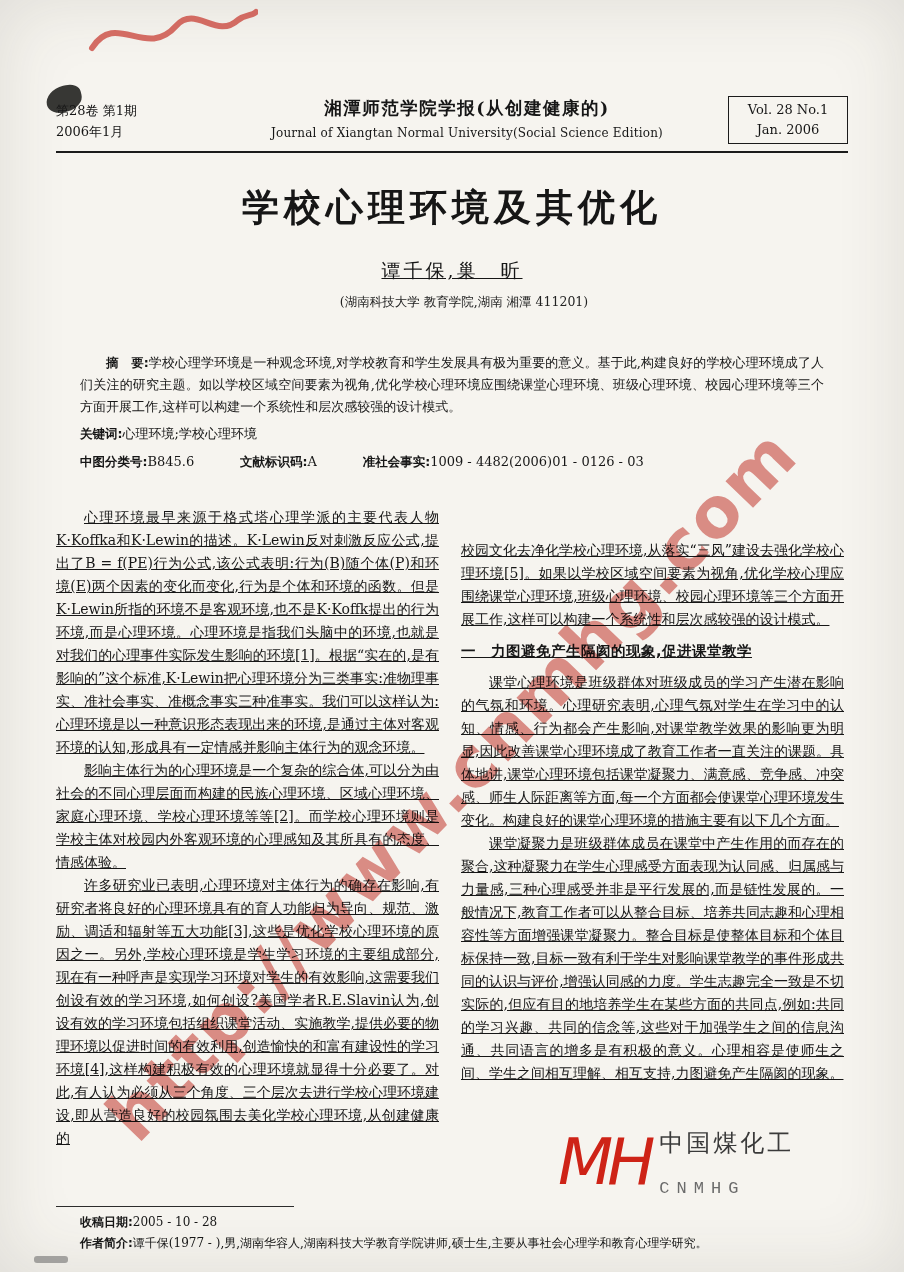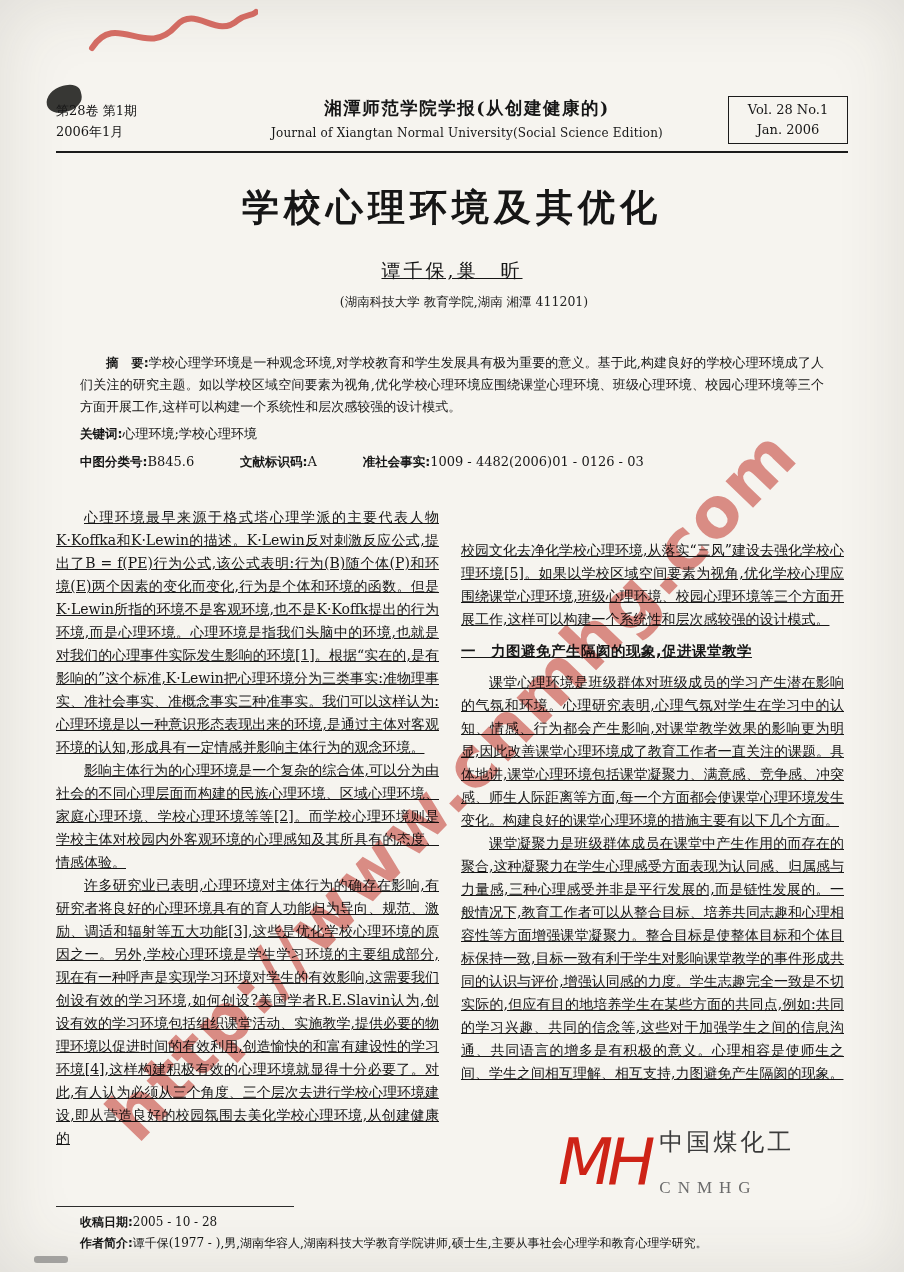--- a/index.html
+++ b/index.html
@@ -117,21 +117,21 @@
   }
   .logo-mark {
     font-family: "DejaVu Sans", sans-serif; font-weight: 400; font-style: italic;
     font-size: 64px; line-height: 1; color: #ce2317; letter-spacing: -6px;
   }
   .logo-cn {
     font-family: "DejaVu Sans", sans-serif; font-size: 24px; color: #3a3a3a;
     letter-spacing: 3px;
   }
   .logo-en {
-    font-family: Liberation Serif, serif; font-size: 17px; color: #6b6b6b;
+    font-family: Liberation Mono, monospace; font-size: 17px; color: #6b6b6b;
     letter-spacing: 7px; margin-top: 20px;
   }
 </style>
 </head>
 <body>
 
 <div class="page">
 
   <div class="ink-blob"></div>
   <svg class="pen-mark" width="170" height="60" viewBox="0 0 170 60">

